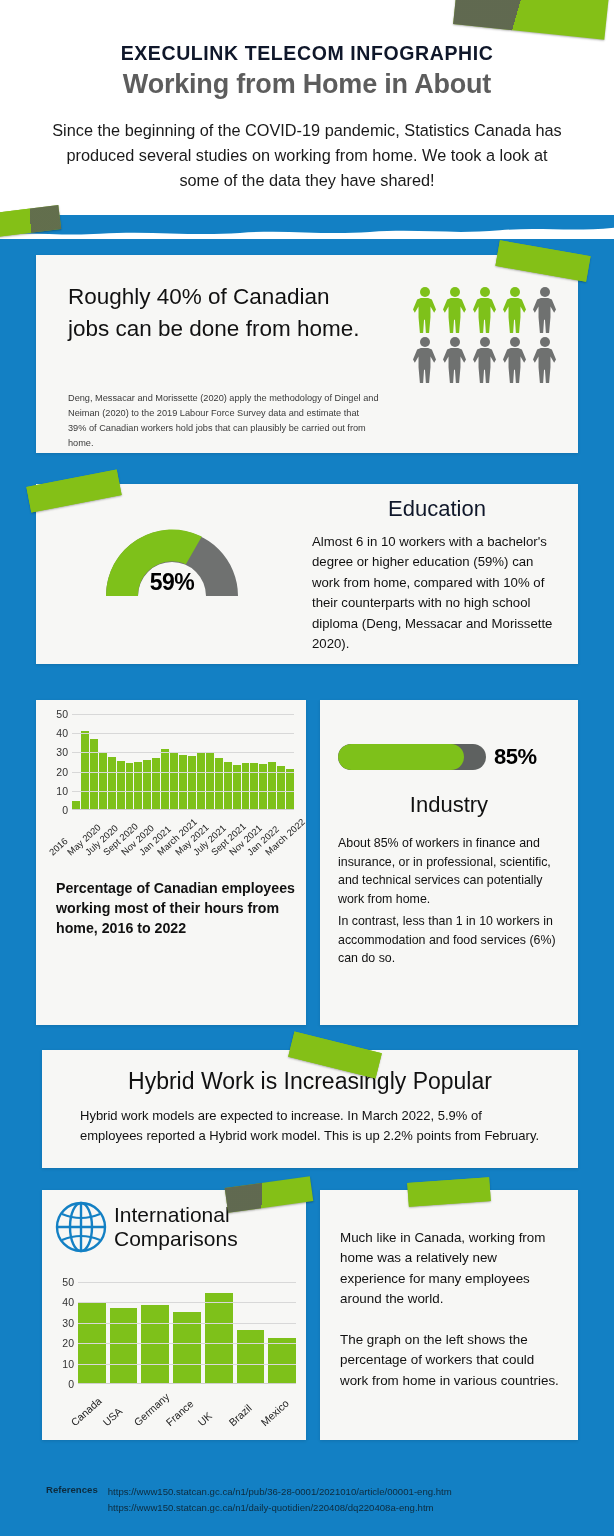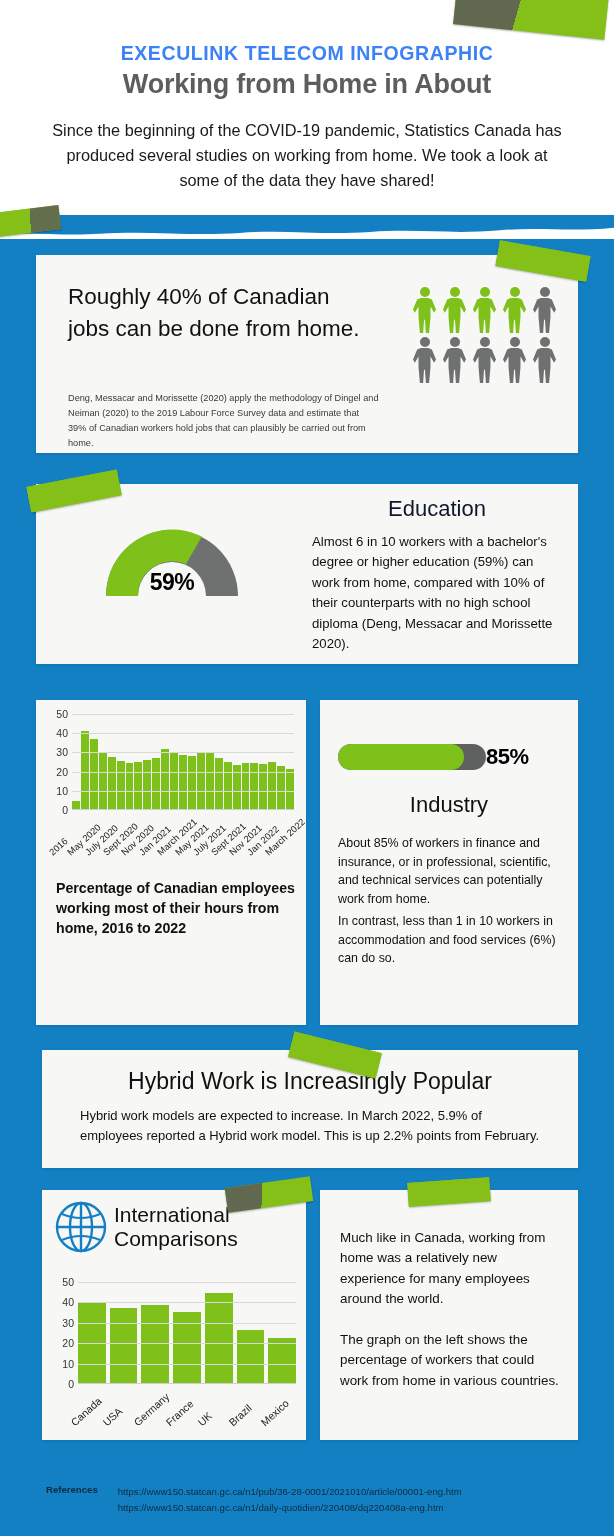--- a/index.html
+++ b/index.html
@@ -25,21 +25,21 @@
     height: 215px;
     background: #ffffff;
     text-align: center;
     z-index: 5;
   }
   .kicker {
     margin-top: 42px;
     font-size: 19.5px;
     font-weight: 700;
     letter-spacing: 0.6px;
-    color: #3b82f6;
+    color: #0f172a;
   }
   .maintitle {
     margin-top: 4px;
     font-size: 27px;
     font-weight: 700;
     color: #5d5d5d;
     letter-spacing: -0.2px;
   }
   .intro {
     margin: 18px auto 0 auto;
@@ -185,21 +185,21 @@
     font-size: 9.4px; color: #222;
     transform-origin: left top;
     transform: rotate(-42deg) translate(-46px, 6px);
     white-space: nowrap;
   }
 
   
   #card4 { top: 700px; left: 320px; width: 258px; height: 325px; }
   .progress-row {
     position: absolute; top: 44px; left: 18px; width: 226px;
-    display: flex; align-items: center; 
+    display: flex; align-items: center; gap: 8px;
   }
   .pbar {
     position: relative; width: 148px; height: 26px;
     border-radius: 13px; background: #5e6160; overflow: hidden;
   }
   .pbar .fill {
     position: absolute; top: 0; left: 0; height: 100%;
     border-radius: 13px; background: #7ec11a;
   }
   .pbar-pct { font-size: 22px; font-weight: 700; color: #000; letter-spacing: -0.5px; }
@@ -250,21 +250,21 @@
   #card7 .tx {
     position: absolute; left: 20px; width: 220px;
     font-size: 13.4px; line-height: 1.52; color: #111;
   }
   #card7 .tx1 { top: 38px; }
   #card7 .tx2 { top: 140px; }
 
   
   .refs {
     position: absolute; top: 1484px; left: 46px;
-    z-index: 8; display: flex; gap: 20px; align-items: flex-start;
+    z-index: 8; display: flex; gap: 10px; align-items: flex-start;
   }
   .refs-label { font-size: 9.6px; font-weight: 700; color: #0d2b3e; }
   .refs-links { font-size: 9.6px; line-height: 1.62; color: #0d2b3e; }
 </style>
 </head>
 <body>
 
 <div id="page">
 
   <div class="bluebody"></div>

